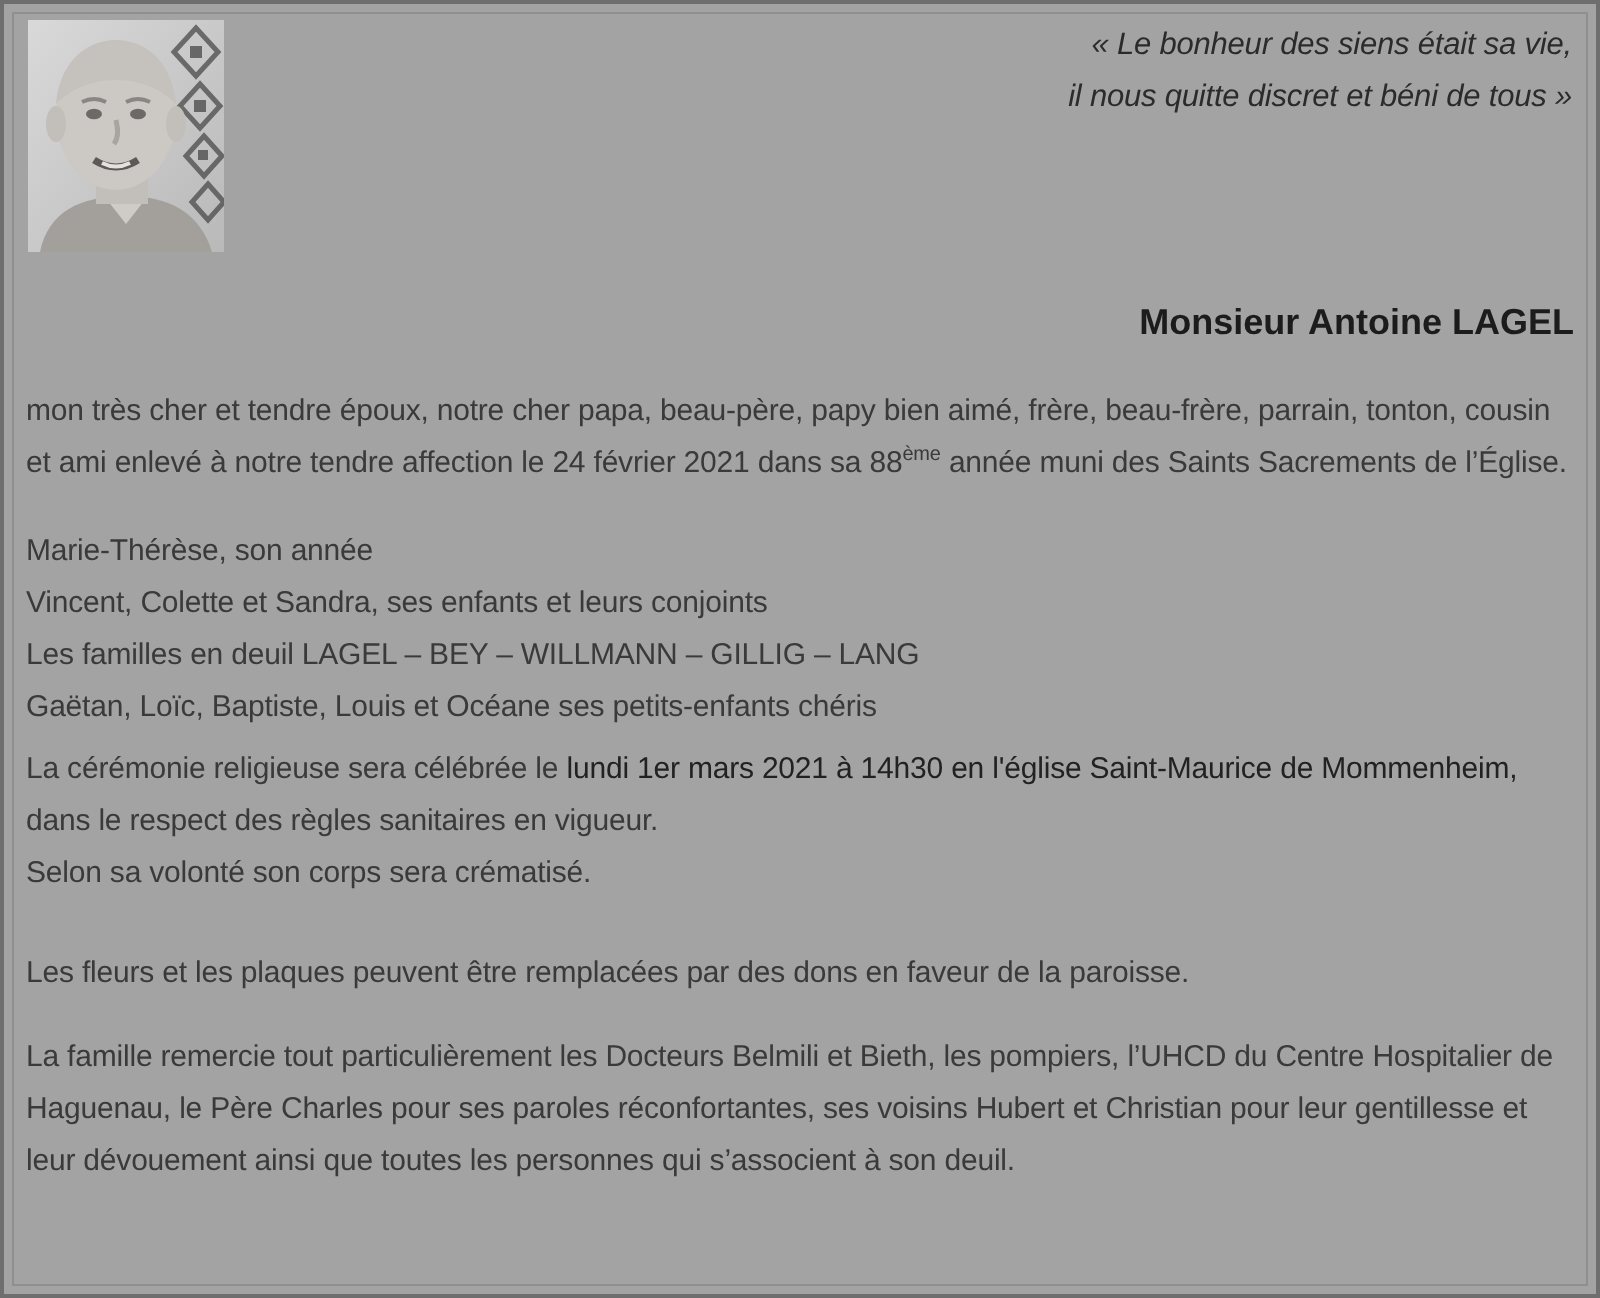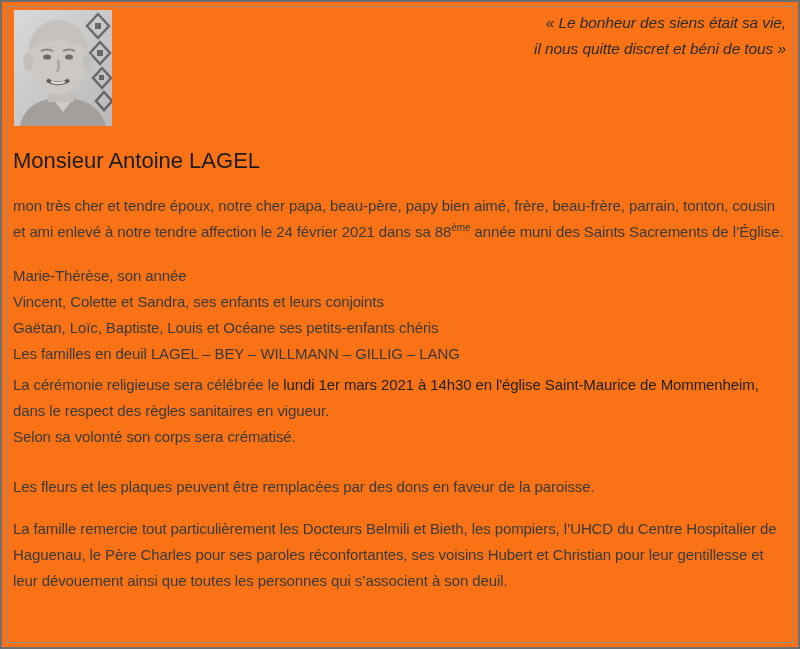--- a/index.html
+++ b/index.html
@@ -8,21 +8,21 @@
     background: #ffffff;
     font-family: "Liberation Sans", "DejaVu Sans", sans-serif;
     color: #3a3a3a;
     overflow: hidden;
   }
   * { box-sizing: border-box; }
   .frame {
     position: absolute; inset: 0;
     border: 2px solid #6e6e6e;
     padding: 4px;
-    background: #f97316;
+    background: #a3a3a3;
   }
   .inner {
     height: 100%;
     border: 1px solid #8f8f8f;
     padding: 0 6px;
     position: relative;
     overflow: hidden;
   }
   .body-text { font-size: 15px; line-height: 26px; letter-spacing: -0.1px; }
 
@@ -39,22 +39,22 @@
     font-size: 15.5px; line-height: 26px;
     color: #2b2b2b; letter-spacing: -0.1px;
   }
   .intro {
     position: absolute; left: 107px; top: 66px;
     font-size: 15.5px; line-height: 26px;
     color: #333333; letter-spacing: -0.1px;
   }
   .title {
     margin: 14px 0 0 0;
-    text-align: left;
-    font-size: 22px; font-weight: normal;
+    text-align: right;
+    font-size: 18px; font-weight: bold;
     line-height: 28px;
     color: #1c1c1c;
   }
   .tribute { margin: 18px 0 0 0; }
   .tribute sup { font-size: 10px; line-height: 0; }
   .family { margin-top: 18px; }
   .ceremony { margin-top: 5px; }
   .bold-seg { font-weight: normal; color: #222222; }
   .donations { margin: 24px 0 0 0; }
   .thanks { margin: 16px 0 12px 0; }
@@ -127,22 +127,22 @@
 
     </div>
 
     <div class="title">Monsieur Antoine LAGEL</div>
 
     <p class="tribute body-text"><span>mon très cher et tendre époux, notre cher papa, beau-père, papy bien aimé, frère, beau-frère, parrain, tonton, cousin et ami enlevé à notre tendre affection le 24 février 2021 dans sa 88</span><sup>ème</sup><span> année muni des Saints Sacrements de l’Église.</span></p>
 
     <div class="family body-text">
       <div>Marie-Thérèse, son année</div>
       <div>Vincent, Colette et Sandra, ses enfants et leurs conjoints</div>
+      <div>Les familles en deuil LAGEL – BEY – WILLMANN – GILLIG – LANG</div>
       <div>Gaëtan, Loïc, Baptiste, Louis et Océane ses petits-enfants chéris</div>
-      <div>Les familles en deuil LAGEL – BEY – WILLMANN – GILLIG – LANG</div>
     </div>
 
     <div class="ceremony body-text">
       <div><span>La cérémonie religieuse sera célébrée le </span><span class="bold-seg">lundi 1er mars 2021 à 14h30 en l'église Saint-Maurice de Mommenheim,</span><span> dans le respect des règles sanitaires en vigueur.</span></div>
       <div>Selon sa volonté son corps sera crématisé.</div>
     </div>
 
     <p class="donations body-text">Les fleurs et les plaques peuvent être remplacées par des dons en faveur de la paroisse.</p>
 
     <p class="thanks body-text">La famille remercie tout particulièrement les Docteurs Belmili et Bieth, les pompiers, l’UHCD du Centre Hospitalier de Haguenau, le Père Charles pour ses paroles réconfortantes, ses voisins Hubert et Christian pour leur gentillesse et leur dévouement ainsi que toutes les personnes qui s’associent à son deuil.</p>

